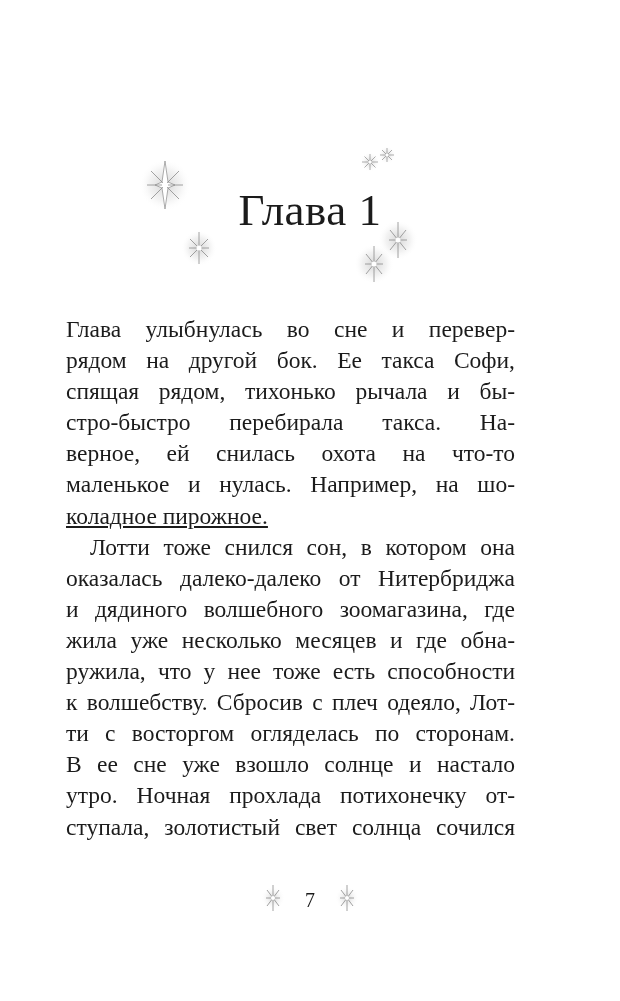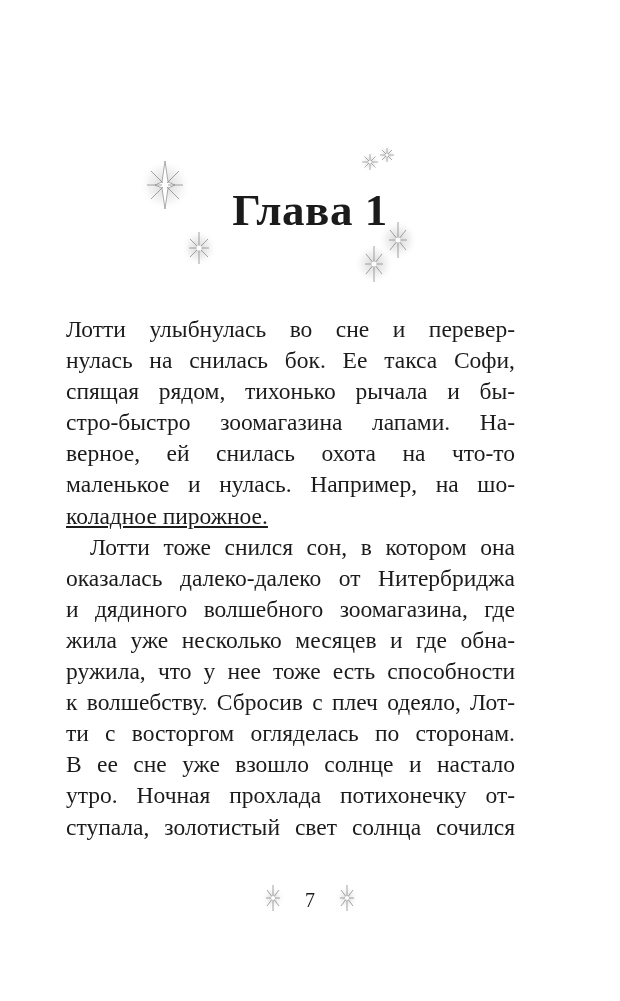--- a/index.html
+++ b/index.html
@@ -23,21 +23,21 @@
     }
     .chapter-title {
       position: absolute;
       left: 0;
       width: 620px;
       top: 180px;
       text-align: center;
       font-family: "Liberation Serif", "DejaVu Serif", serif;
       font-size: 45px;
       line-height: 60px;
-      font-weight: bold;
+      font-weight: normal;
       color: #1b1b1b;
       margin: 0;
       letter-spacing: 0.5px;
     }
     .star {
       position: absolute;
       pointer-events: none;
     }
     .star svg { display: block; overflow: visible; }
     .body-text {
@@ -206,24 +206,24 @@
         <line x1="-9" y1="0" x2="9" y2="0"></line>
       </g>
       <circle r="2.5" fill="#ffffff"></circle>
     </svg>
   </div>
 
   <h1 class="chapter-title">Глава 1</h1>
 
   <div class="body-text">
     <p>
-      <span class="line">Лотти улыбнулась во сне и перевер-</span>
-      <span class="line">нулась на снилась бок. Ее такса Софи,</span>
+      <span class="line">Глава улыбнулась во сне и перевер-</span>
+      <span class="line">рядом на другой бок. Ее такса Софи,</span>
       <span class="line">спящая рядом, тихонько рычала и бы-</span>
-      <span class="line">стро-быстро зоомагазина лапами. На-</span>
+      <span class="line">стро-быстро перебирала такса. На-</span>
       <span class="line">верное, ей снилась охота на что-то</span>
       <span class="line">маленькое и нулась. Например, на шо-</span>
       <span class="line last">коладное пирожное.</span>
     </p>
     <p>
       <span class="line" style="padding-left:24px;">Лотти тоже снился сон, в котором она</span>
       <span class="line">оказалась далеко-далеко от Нитербриджа</span>
       <span class="line">и дядиного волшебного зоомагазина, где</span>
       <span class="line">жила уже несколько месяцев и где обна-</span>
       <span class="line">ружила, что у нее тоже есть способности</span>

